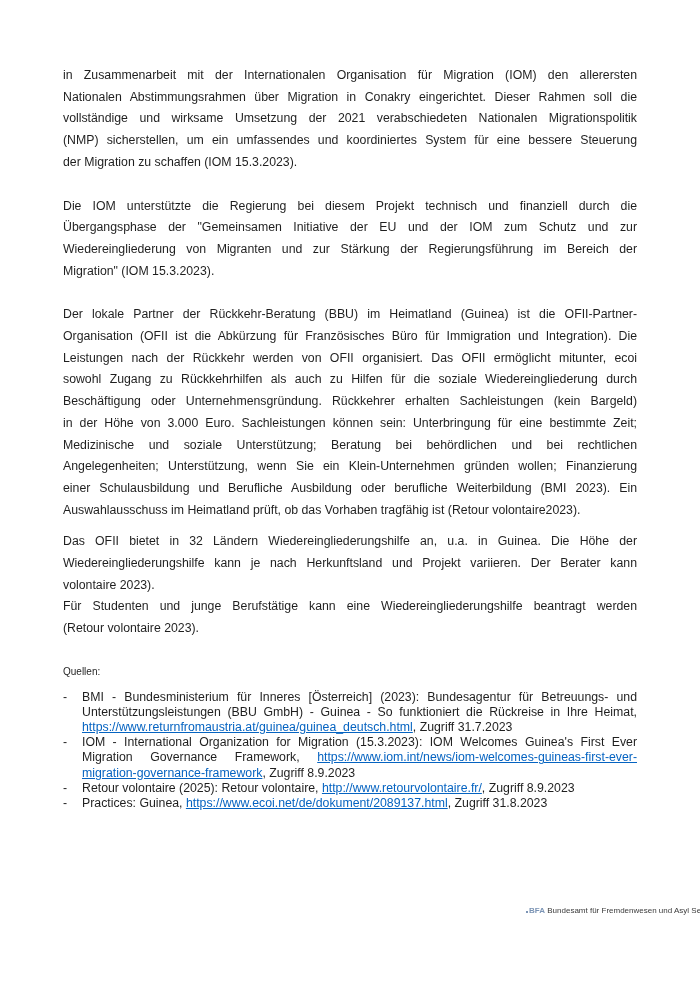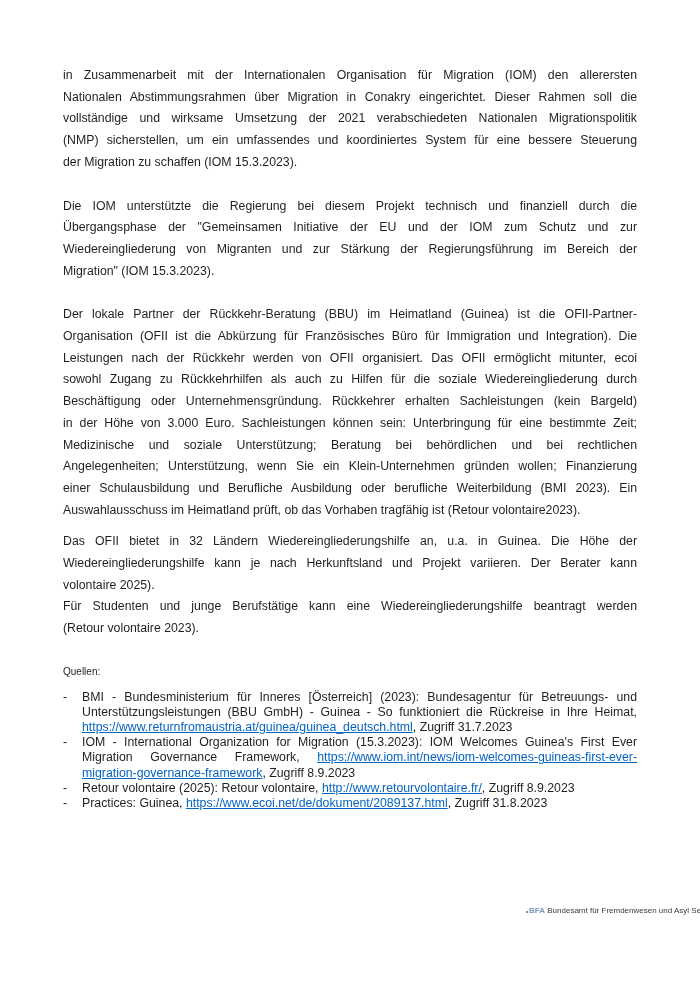--- a/index.html
+++ b/index.html
@@ -66,21 +66,21 @@
         <div class="jline">Beschäftigung oder Unternehmensgründung. Rückkehrer erhalten Sachleistungen (kein Bargeld)</div>
         <div class="jline">in der Höhe von 3.000 Euro. Sachleistungen können sein: Unterbringung für eine bestimmte Zeit;</div>
         <div class="jline">Medizinische und soziale Unterstützung; Beratung bei behördlichen und bei rechtlichen</div>
         <div class="jline">Angelegenheiten; Unterstützung, wenn Sie ein Klein-Unternehmen gründen wollen; Finanzierung</div>
         <div class="jline">einer Schulausbildung und Berufliche Ausbildung oder berufliche Weiterbildung (BMI 2023). Ein</div>
         <div class="jline last">Auswahlausschuss im Heimatland prüft, ob das Vorhaben tragfähig ist (Retour volontaire2023).</div>
       </div>
       <div class="para" style="margin-bottom: 0px;">
         <div class="jline">Das OFII bietet in 32 Ländern Wiedereingliederungshilfe an, u.a. in Guinea. Die Höhe der</div>
         <div class="jline">Wiedereingliederungshilfe kann je nach Herkunftsland und Projekt variieren. Der Berater kann</div>
-        <div class="jline last">volontaire 2025).</div>
+        <div class="jline last">volontaire 2023).</div>
       </div>
       <div class="para" style="margin-bottom: 21px;">
         <div class="jline">Für Studenten und junge Berufstätige kann eine Wiedereingliederungshilfe beantragt werden</div>
         <div class="jline last">(Retour volontaire 2023).</div>
       </div>
     </div>
 
   <div class="quellen">Quellen:</div>
 
   <div id="sources" class="src-list">

